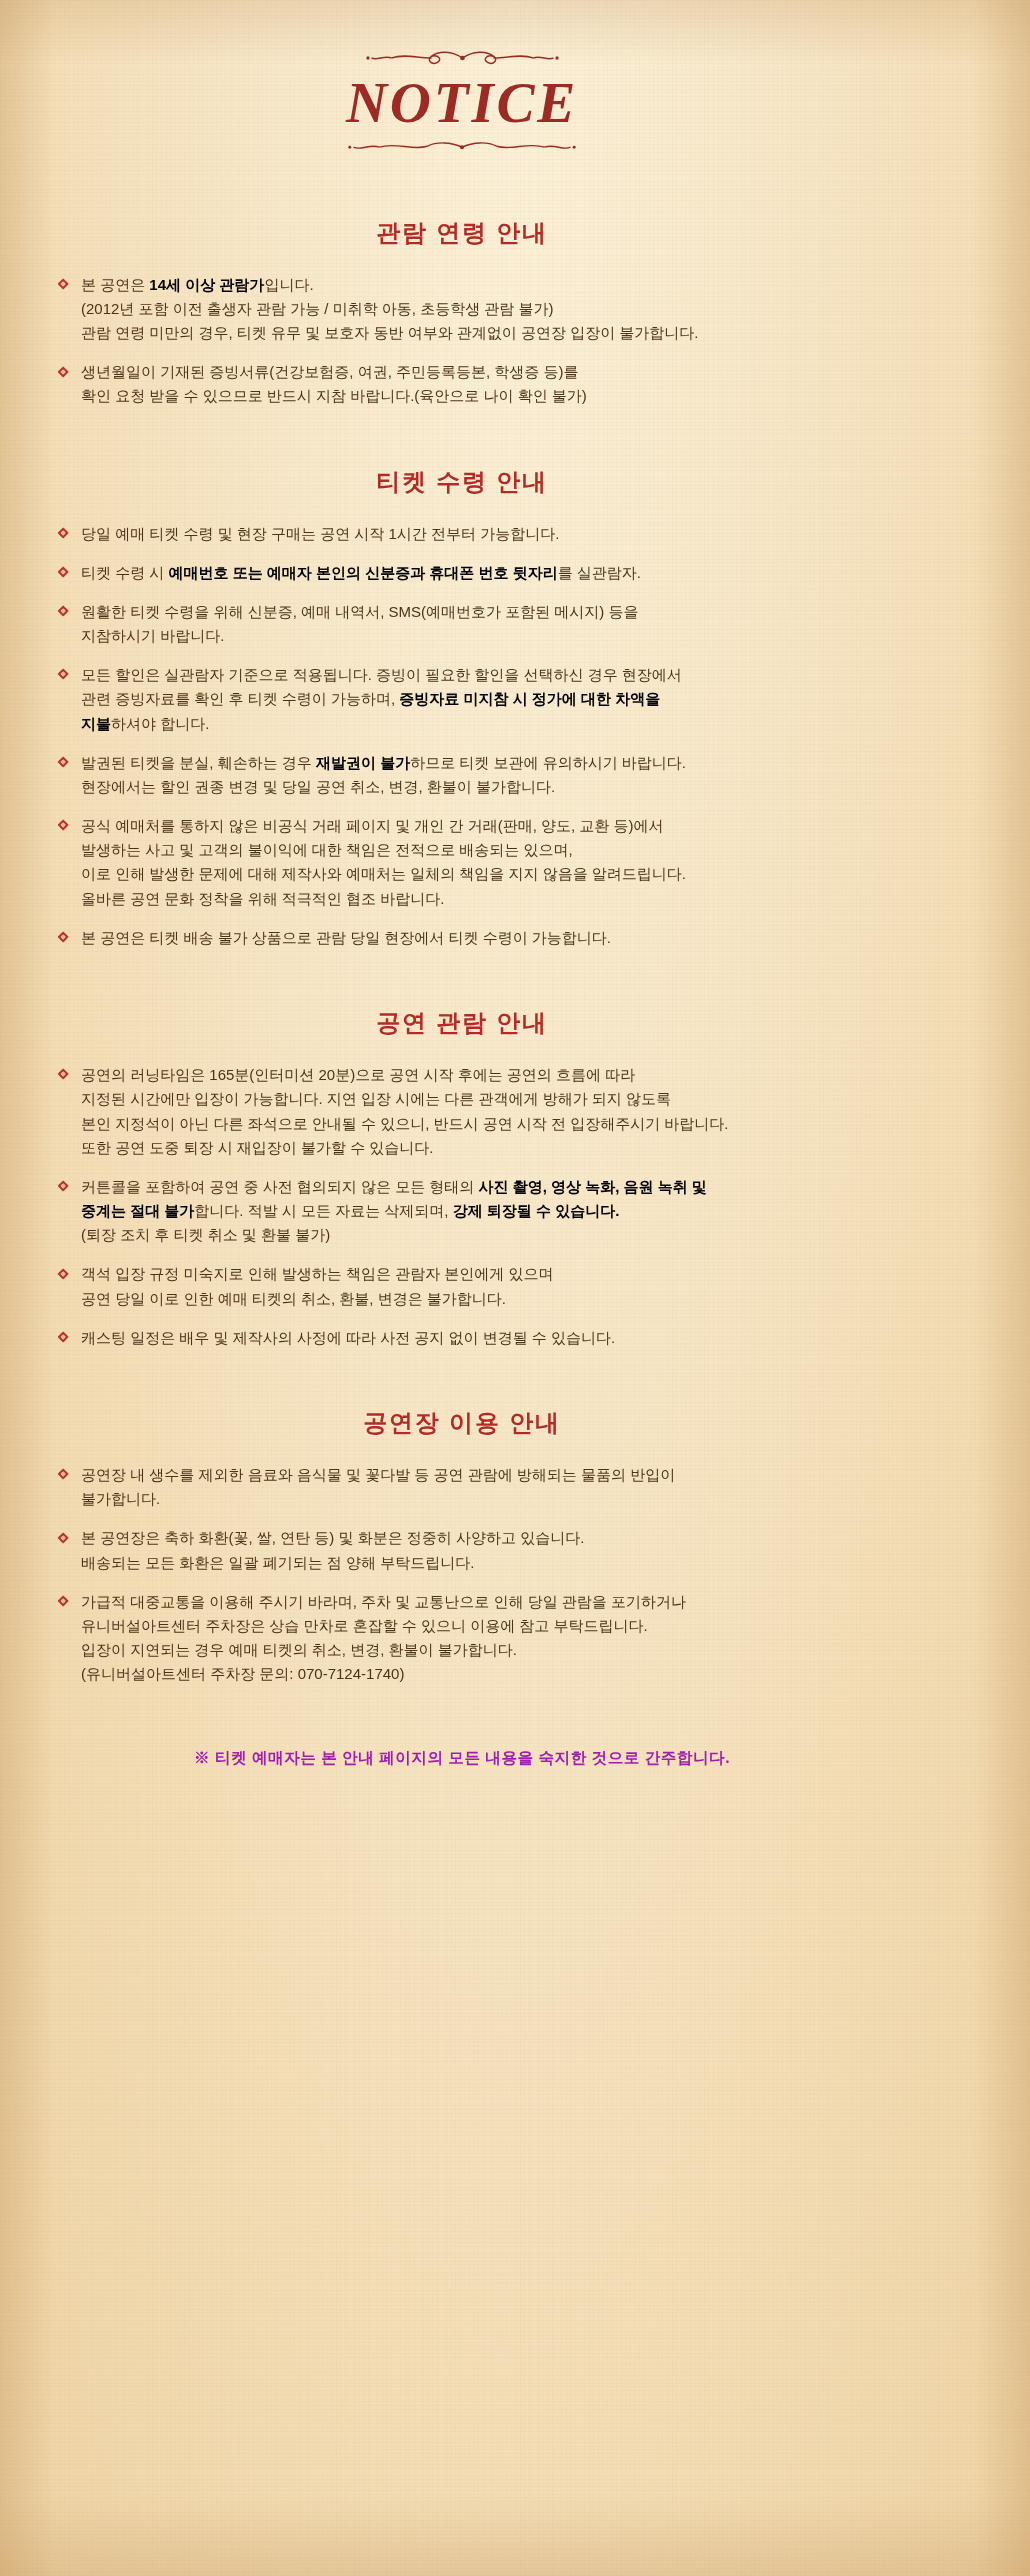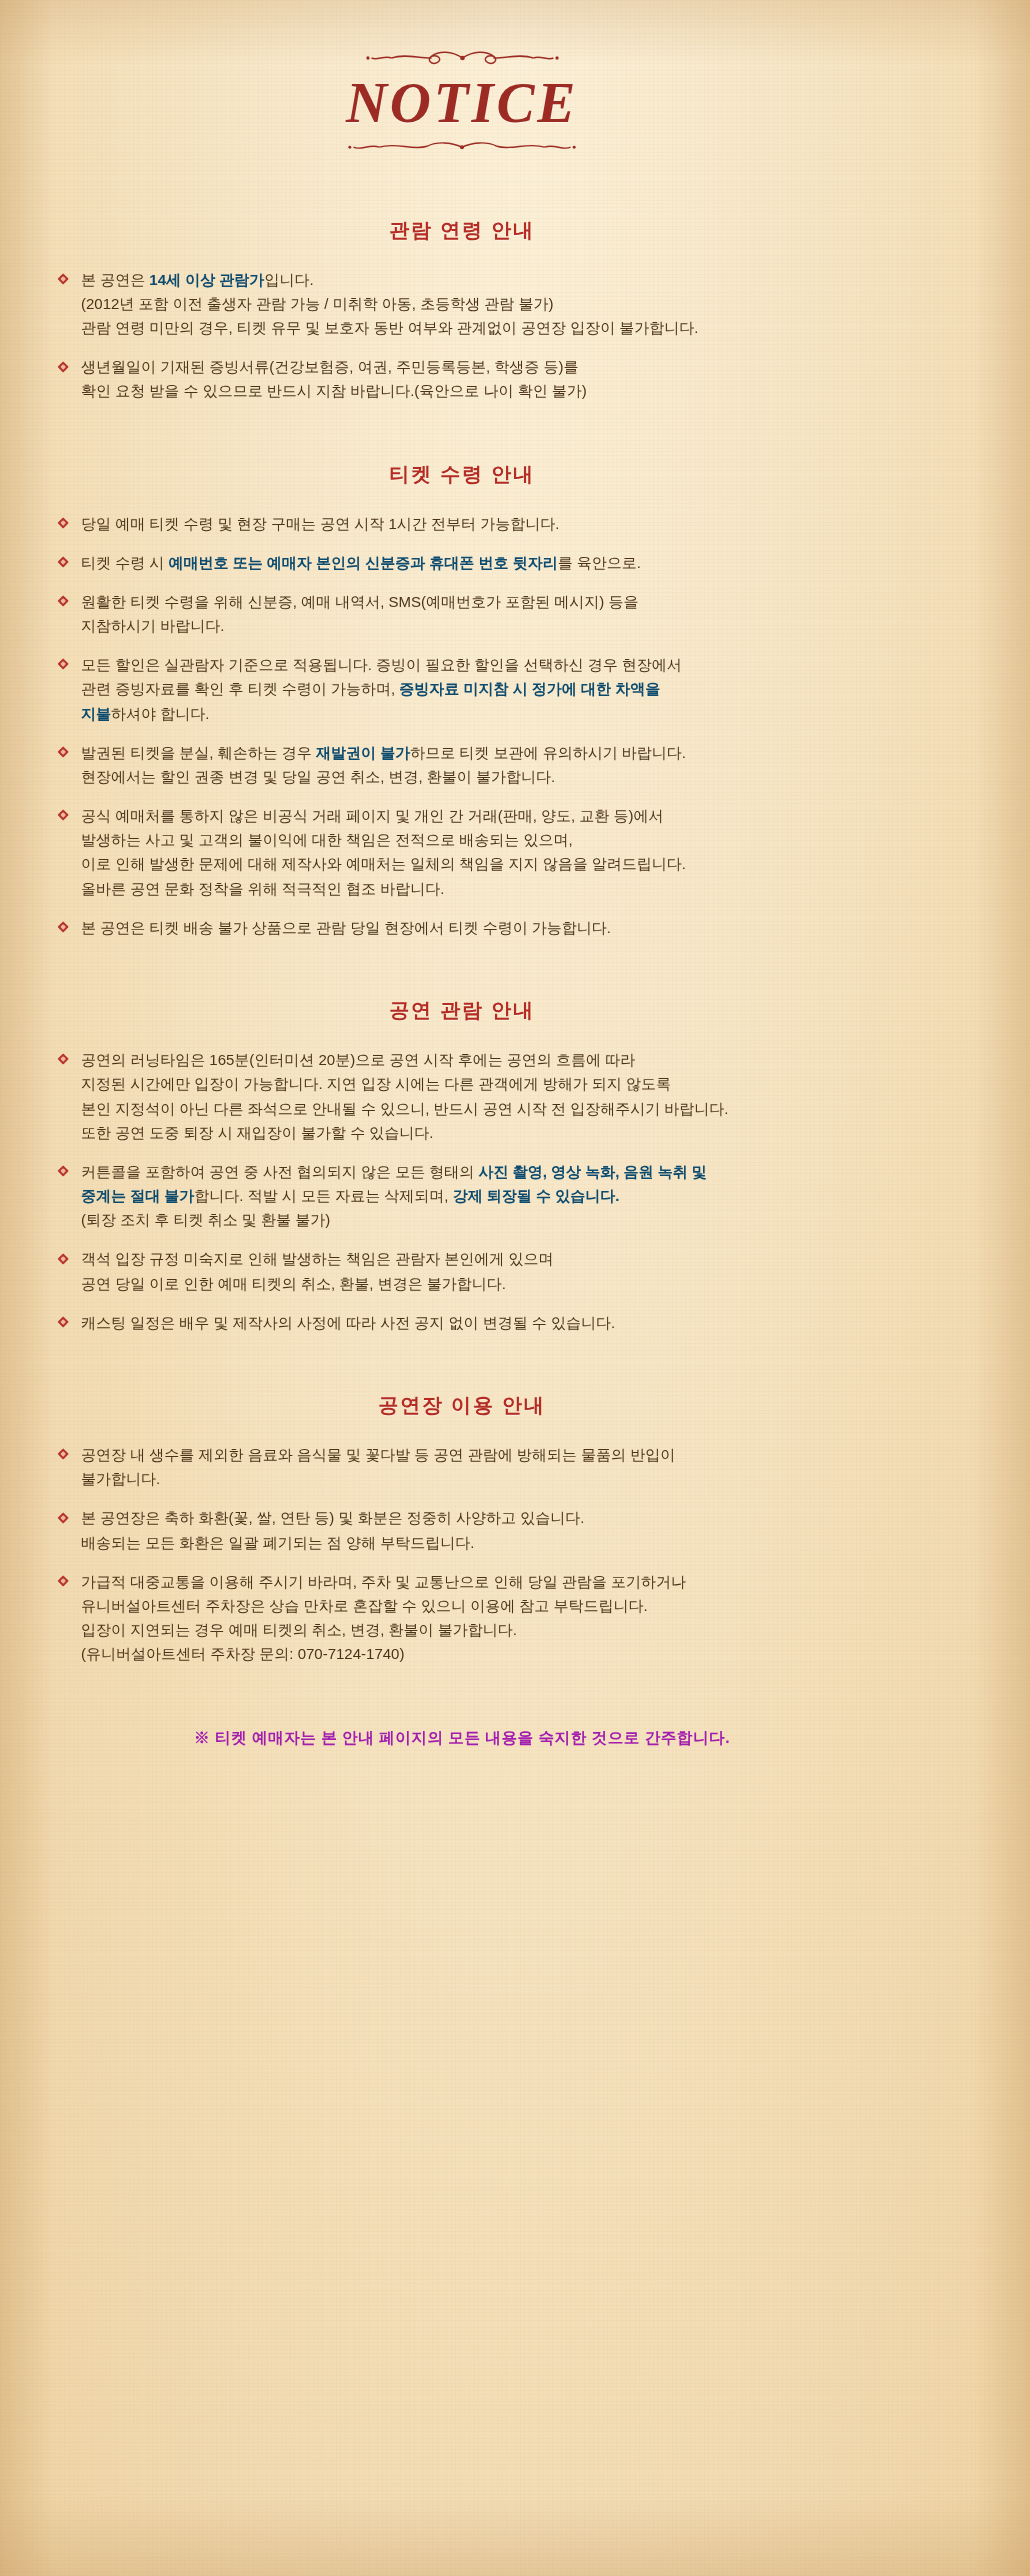--- a/index.html
+++ b/index.html
@@ -73,21 +73,21 @@
   .flourish-bottom {
     margin-top: 5.5px;
   }
 
   
   .section {
     margin-top: 57px;
   }
   .section-title {
     text-align: center;
-    font-size: 20px;
+    font-size: 24px;
     font-weight: bold;
     color: #b32b22;
     letter-spacing: 1.8px;
     margin: 0 0 24px 0;
     font-family: "Liberation Sans", sans-serif;
     text-shadow: 0 0.9px 0 rgba(255,255,255,0.45);
   }
   .items {
     margin: 0;
     padding: 0;
@@ -120,21 +120,21 @@
     height: 4.6px;
     background: #e9b9a0;
     border-radius: 0.9px;
   }
   .line {
     display: block;
     white-space: pre-wrap;
   }
   b, .em {
     font-weight: bold;
-    color: #0c4a6e;
+    color: #000000;
   }
 
   
   .footer {
     margin-top: 61px;
     text-align: center;
     font-size: 15.6px;
     font-weight: bold;
     color: #a21caf;
     letter-spacing: 0.5px;
@@ -199,21 +199,21 @@
       </section>
       <section class="section">
         <h2 class="section-title">티켓 수령 안내</h2>
         <ul class="items">
           <li class="item">
             <span class="bullet"></span>
             <span class="line"><span>당일 예매 티켓 수령 및 현장 구매는 공연 시작 1시간 전부터 가능합니다.</span></span>
           </li>
           <li class="item">
             <span class="bullet"></span>
-            <span class="line"><span>티켓 수령 시 </span><b>예매번호 또는 예매자 본인의 신분증과 휴대폰 번호 뒷자리</b><span>를 육안으로.</span></span>
+            <span class="line"><span>티켓 수령 시 </span><b>예매번호 또는 예매자 본인의 신분증과 휴대폰 번호 뒷자리</b><span>를 실관람자.</span></span>
           </li>
           <li class="item">
             <span class="bullet"></span>
             <span class="line"><span>원활한 티켓 수령을 위해 신분증, 예매 내역서, SMS(예매번호가 포함된 메시지) 등을</span></span>
             <span class="line"><span>지참하시기 바랍니다.</span></span>
           </li>
           <li class="item">
             <span class="bullet"></span>
             <span class="line"><span>모든 할인은 실관람자 기준으로 적용됩니다. 증빙이 필요한 할인을 선택하신 경우 현장에서</span></span>
             <span class="line"><span>관련 증빙자료를 확인 후 티켓 수령이 가능하며, </span><b>증빙자료 미지참 시 정가에 대한 차액을</b></span>

